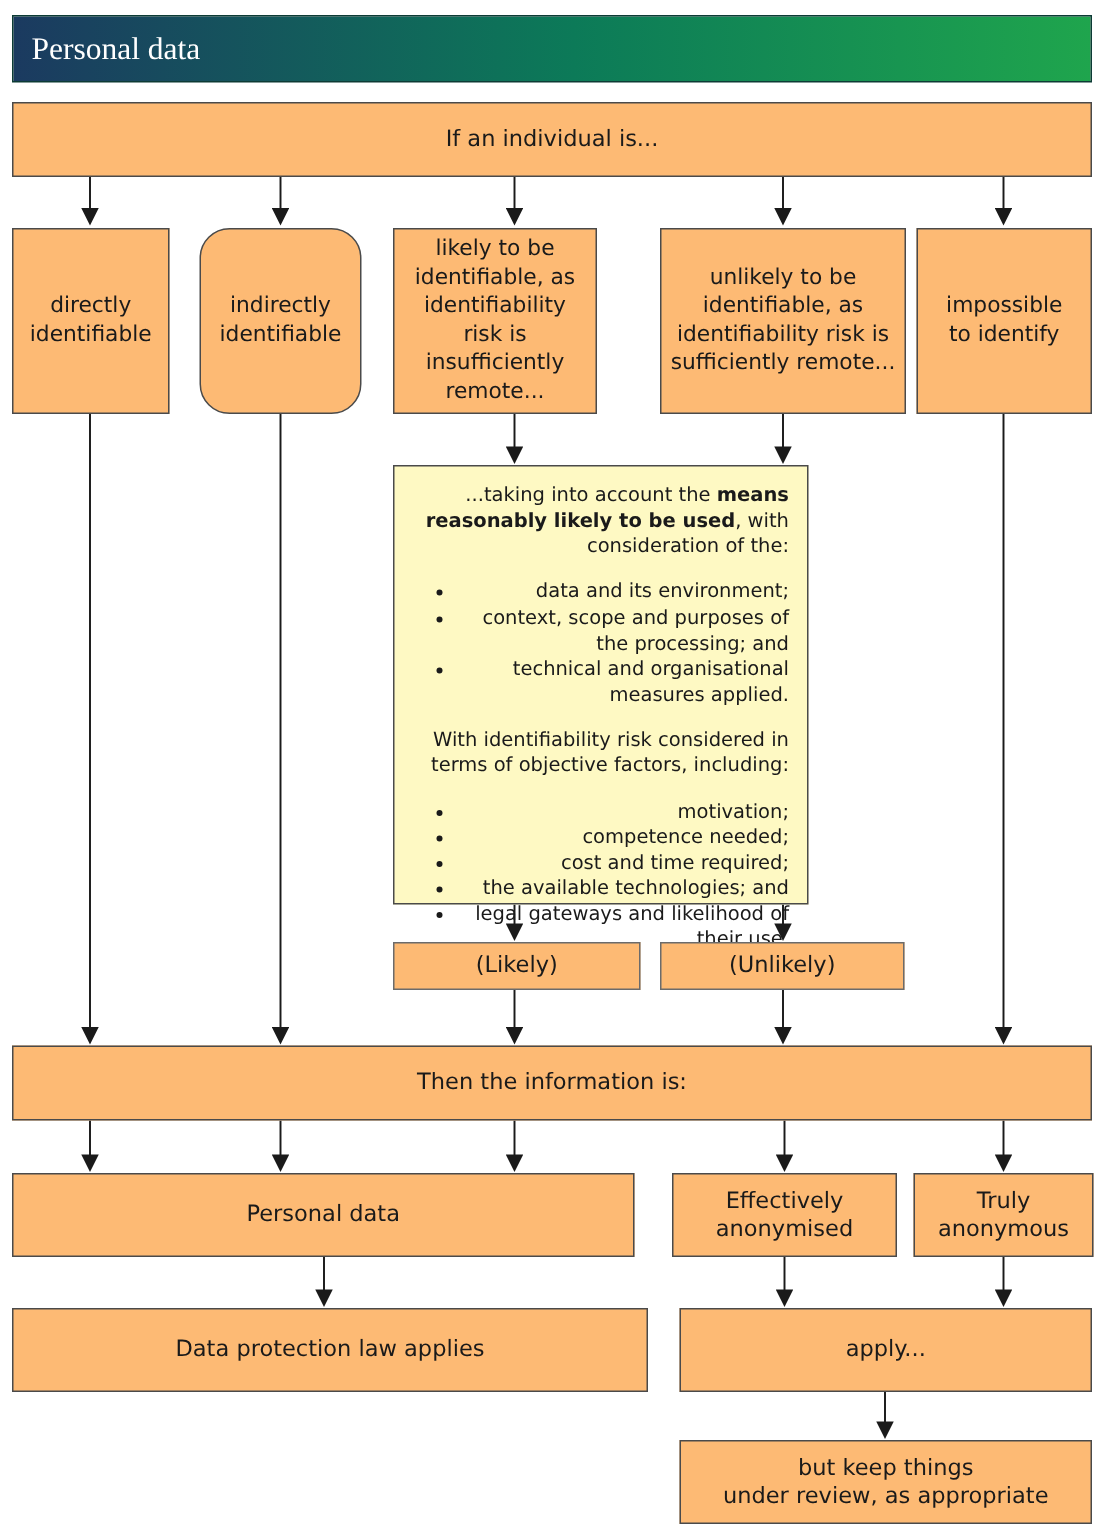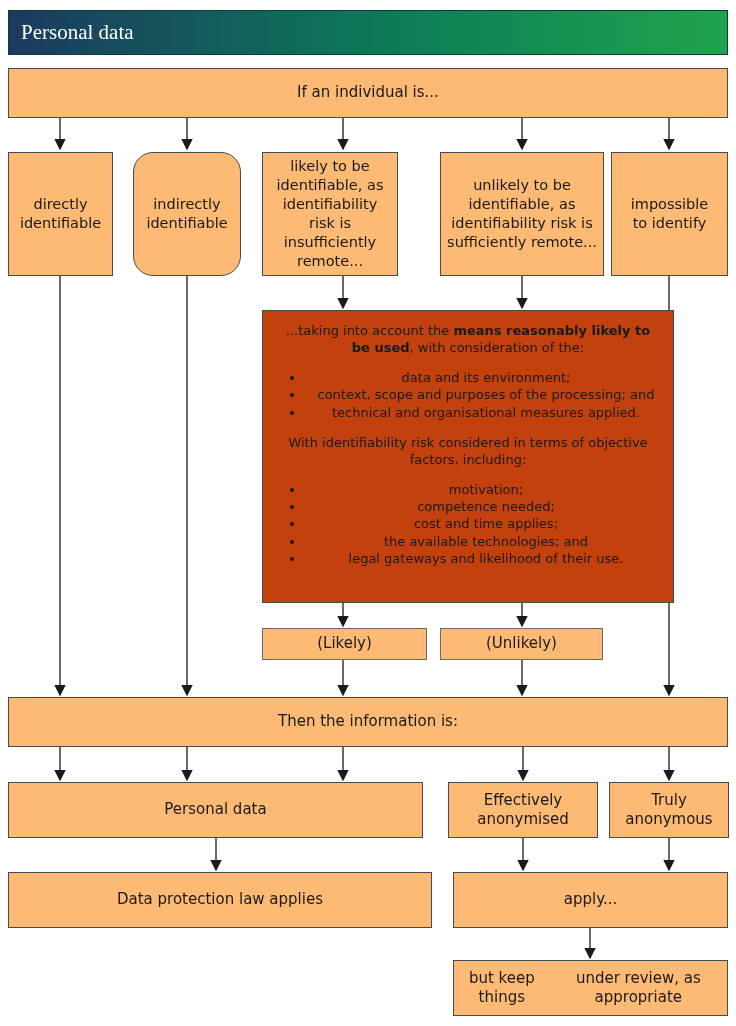--- a/index.html
+++ b/index.html
@@ -36,45 +36,45 @@
 
   .if-box    { left: 8px;   top: 68px;  width: 720px; height: 50px; }
   .cat       { top: 152px; height: 124px; font-size: 14.5px; padding: 0 6px; }
   .cat-1     { left: 8px;   width: 105px; }
   .cat-2     { left: 133px; width: 108px; border-radius: 20px; }
   .cat-3     { left: 262px; width: 136px; }
   .cat-4     { left: 440px; width: 164px; }
   .cat-5     { left: 611px; width: 117px; padding: 0 13px; }
 
   .assess-box {
-    left: 262px; top: 310px; width: 412px; height: 293px;
-    background: #c2410c; border: 1px solid #4a4a4a;
+    left: 262px; top: 310px; width: 277px; height: 293px;
+    background: #fef9c3; border: 1px solid #4a4a4a;
     font-size: 13px; line-height: 1.32;
     padding: 11px 12px;
-    text-align: center;
+    text-align: right;
   }
   .assess-box p { margin: 0 0 13px 0; }
   .assess-box ul { margin: 0 0 13px 0; padding-left: 30px; list-style: disc; }
   .assess-box li { padding-left: 6px; }
   .assess-box .last { margin-bottom: 0; }
 
   .likely-box   { left: 262px; top: 628px; width: 165px; height: 32px; border-color: #6b6b6b; }
   .unlikely-box { left: 440px; top: 628px; width: 163px; height: 32px; border-color: #6b6b6b; }
 
   .then-box { left: 8px; top: 697px; width: 720px; height: 50px; }
 
   .outcome            { top: 782px; height: 56px; }
   .personal-box       { left: 8px;   width: 415px; }
   .effectively-box    { left: 448px; width: 150px; }
   .truly-box          { left: 609px; width: 120px; }
 
   .law            { top: 872px; height: 56px; flex-direction: column; }
   .applies-box    { left: 8px;   width: 424px; }
   .notapply-box   { left: 453px; width: 275px; }
-  .review-box     { left: 453px; top: 960px; width: 275px; height: 56px; flex-direction: row; }
+  .review-box     { left: 453px; top: 960px; width: 275px; height: 56px; flex-direction: column; }
 
   svg.arrows {
     position: absolute; left: 0; top: 0;
     width: 736px; height: 1026px;
     pointer-events: none;
   }
   svg.arrows line { stroke: #1a1a1a; stroke-width: 1.3; }
 </style>
 </head>
 <body>
@@ -147,21 +147,21 @@
   <p><span>...taking into account the </span><strong>means reasonably likely to be used</strong><span>, with consideration of the:</span></p>
   <ul>
       <li>data and its environment;</li>
       <li>context, scope and purposes of the processing; and</li>
       <li>technical and organisational measures applied.</li>
     </ul>
   <p>With identifiability risk considered in terms of objective factors, including:</p>
   <ul class="last">
       <li>motivation;</li>
       <li>competence needed;</li>
-      <li>cost and time applies;</li>
+      <li>cost and time required;</li>
       <li>the available technologies; and</li>
       <li>legal gateways and likelihood of their use.</li>
     </ul>
 </div>
 
 <div class="abs box likely-box">
   <span>(Likely)</span>
 </div>
 <div class="abs box unlikely-box">
   <span>(Unlikely)</span>

